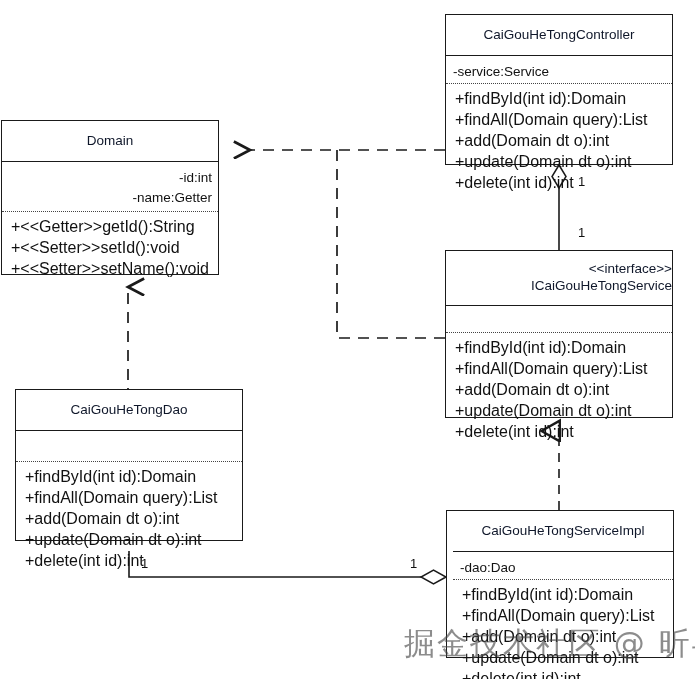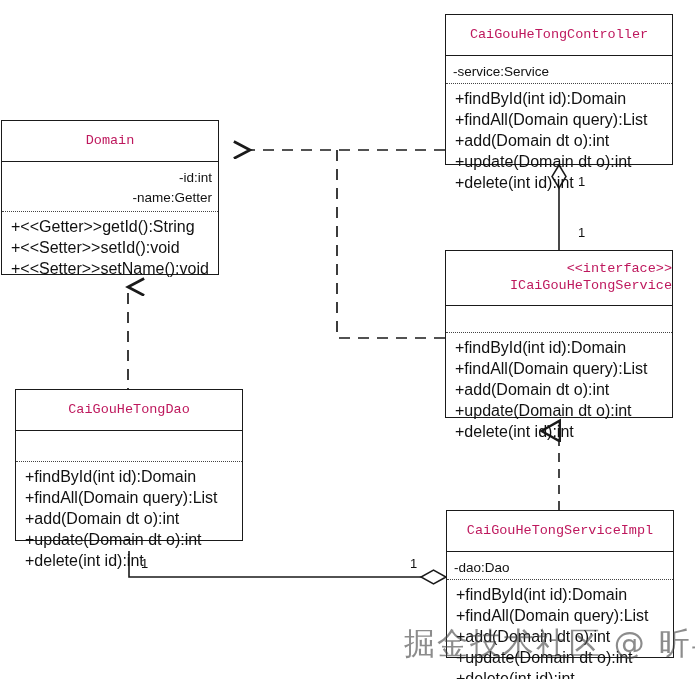--- a/index.html
+++ b/index.html
@@ -29,28 +29,27 @@
     position: absolute;
     box-sizing: border-box;
     border: 1.6px solid #1a1a1a;
     background: #ffffff;
     z-index: 2;
   }
   .cls-header {
     box-sizing: border-box;
     border-bottom: 1.6px solid #1a1a1a;
     text-align: center;
-    color: #be185d;
+    color: #0f172a;
     font-size: 13.5px;
     line-height: 1.25;
     display: flex;
     flex-direction: column;
     align-items: center;
     justify-content: center;
-    font-family: Liberation Mono, monospace;
   }
   .cls-header .stereotype {
     font-size: 13.5px;
   }
   .cls-attrs {
     box-sizing: border-box;
     border-bottom: 1.4px dotted #444444;
     padding: 6px 6px 6px 7px;
     color: #111111;
     font-size: 13.5px;
@@ -184,21 +183,21 @@
     <div class="cls-attrs empty" style="height:31px;"></div>
     <div class="cls-ops">
       <div>+findById(int id):Domain</div>
       <div>+findAll(Domain query):List</div>
       <div>+add(Domain dt o):int</div>
       <div>+update(Domain dt o):int</div>
       <div>+delete(int id):int</div>
     </div>
   </div>
 
-  <div class="uml-class" style="left:446px; top:510px; width:228px; height:148px;">
+  <div class="uml-class" style="left:446px; top:510px; width:228px; height:148px;padding-left:6px;">
     <div class="cls-header" style="height:41px;">
       <span>CaiGouHeTongServiceImpl</span>
     </div>
     <div class="cls-attrs" style="height:28px;">
       <div>-dao:Dao</div>
     </div>
     <div class="cls-ops">
       <div>+findById(int id):Domain</div>
       <div>+findAll(Domain query):List</div>
       <div>+add(Domain dt o):int</div>

